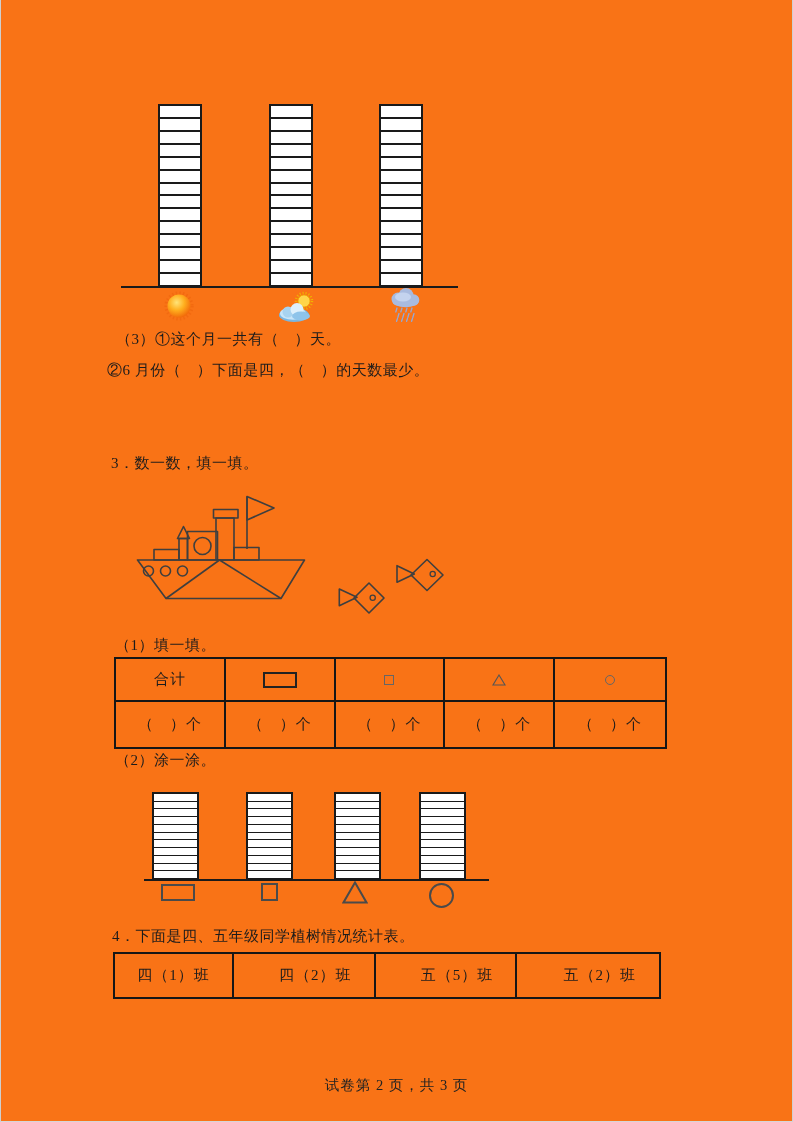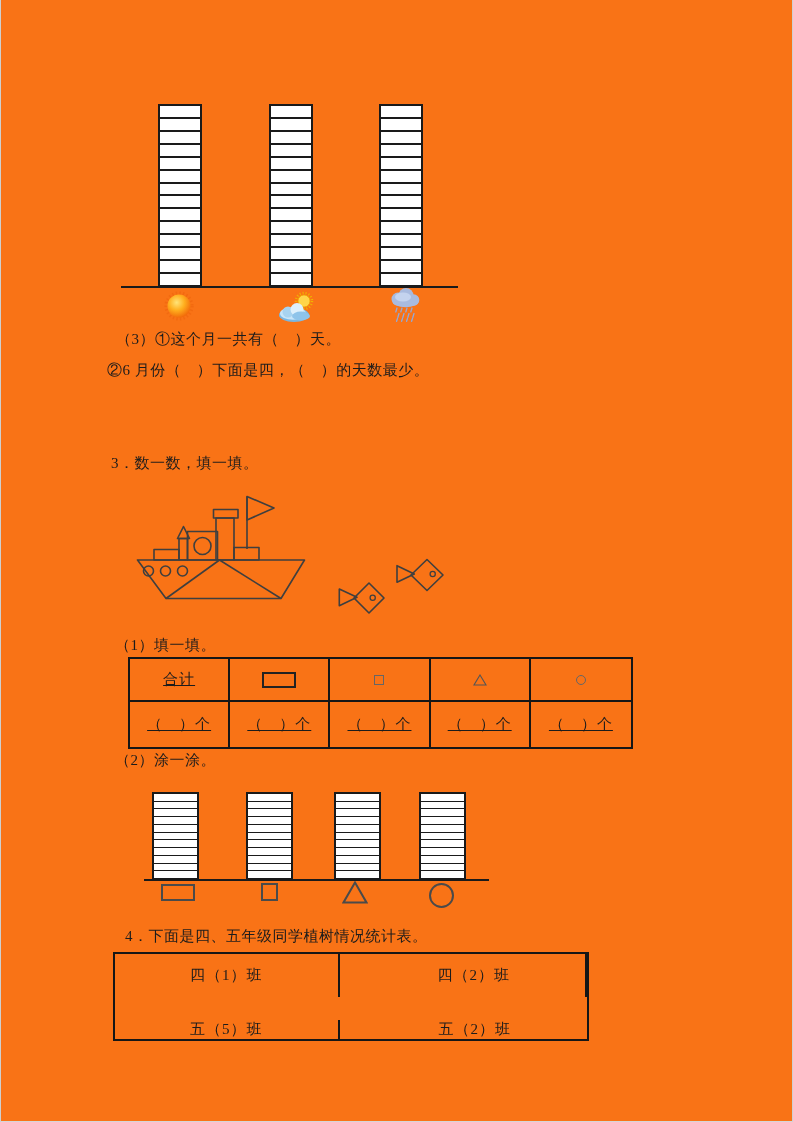--- a/index.html
+++ b/index.html
@@ -20,35 +20,35 @@
   .c1{width:44px;height:183px;top:104px;}
   .c2{width:47px;height:88px;top:792px;}
   .c2 .cell{border-bottom-width:1px;}
   .baseline{position:absolute;height:2px;background:#1a1a1a;}
 
   
   .shape-outline{position:absolute;border:2px solid #4a4a4a;background:transparent;box-sizing:border-box;}
   .round{border-radius:50%;}
 
   
-  .fill-table{position:absolute;left:127px;top:657px;width:505px;display:grid;
+  .fill-table{position:absolute;left:113px;top:657px;width:553px;display:grid;
     grid-template-columns:repeat(5,1fr);grid-template-rows:43px 45px;
-    border:2px solid #161616;box-sizing:border-box;text-decoration:underline;}
+    border:2px solid #161616;box-sizing:border-box;}
   .fill-table>div{border-right:2px solid #161616;border-bottom:2px solid #161616;
     display:flex;align-items:center;justify-content:center;font-size:15px;letter-spacing:1px;}
   .fill-table>div:nth-child(5n){border-right:none;}
   .fill-table>div:nth-child(n+6){border-bottom:none;}
 
   .hdr-rect{width:30px;height:12px;border:2px solid #222;}
   .hdr-square{width:8px;height:8px;border:1px solid #666;}
   .hdr-circle{width:8px;height:8px;border:1px solid #666;border-radius:50%;}
 
   
-  .class-table{position:absolute;left:112px;top:952px;width:476px;display:grid;
-    grid-template-columns:repeat(2,1fr);grid-template-rows:43px;
+  .class-table{position:absolute;left:112px;top:952px;width:548px;display:grid;
+    grid-template-columns:repeat(4,1fr);grid-template-rows:43px;
     border:2px solid #161616;box-sizing:border-box;gap:23px;}
   .class-table>div{border-right:2px solid #161616;display:flex;align-items:center;
     justify-content:center;font-size:15px;letter-spacing:1px;}
   .class-table>div:last-child{border-right:none;}
 
   .footer{position:absolute;left:0;right:0;top:1076px;text-align:center;font-size:14.5px;
     letter-spacing:1px;color:#222;}
 </style>
 </head>
 <body>
@@ -270,23 +270,24 @@
     <div class="baseline" style="left:143px;top:879px;width:345px"></div>
 
     <div class="shape-outline" style="left:160px;top:884px;width:34px;height:17px"></div>
     <div class="shape-outline" style="left:260px;top:883px;width:17px;height:18px"></div>
     <svg class="abs" style="left:341px;top:881px" width="26" height="23" viewBox="0 0 26 23">
       <polygon points="13,1.5 24.5,21.5 1.5,21.5" fill="none" stroke="#4a4a4a" stroke-width="2"></polygon>
     </svg>
     <div class="shape-outline round" style="left:428px;top:883px;width:25px;height:25px"></div>
   </div>
 
-  <div class="abs txt" style="left:124px;top:927px">4．下面是四、五年级同学植树情况统计表。</div>
+  <div class="abs txt" style="left:111px;top:927px">4．下面是四、五年级同学植树情况统计表。</div>
 
   <div class="class-table">
     <div>四（1）班</div>
     <div>四（2）班</div>
     <div>五（5）班</div>
     <div>五（2）班</div>
   </div>
 
+  <div class="footer">试卷第 2 页，共 3 页</div>
 
 </div>
 
 </body></html>

